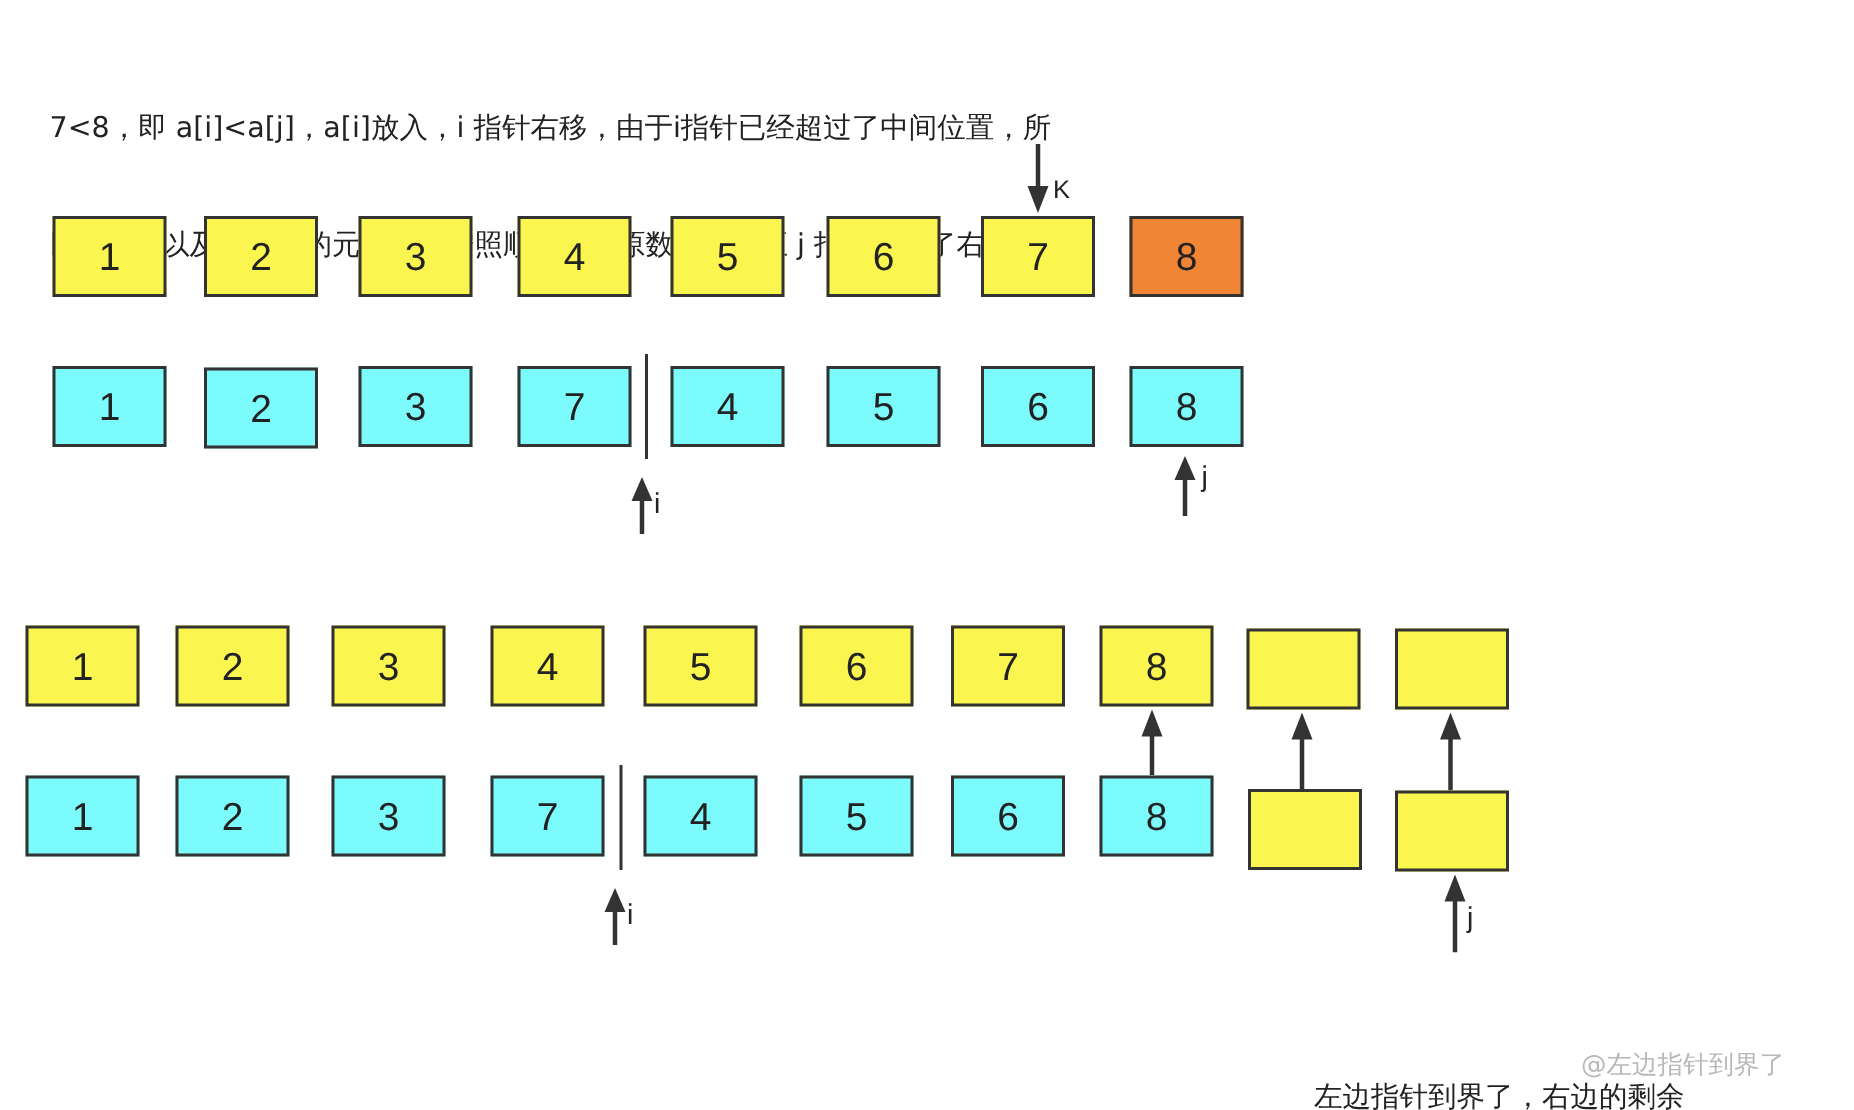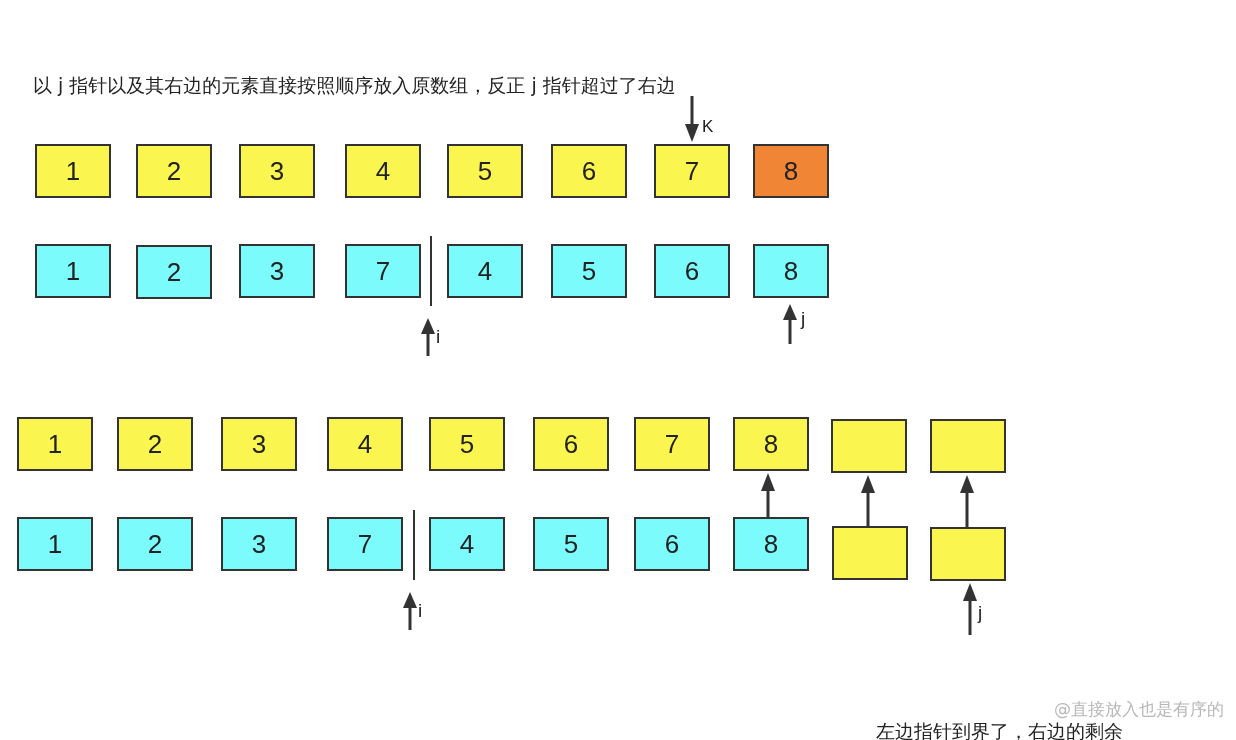--- a/index.html
+++ b/index.html
@@ -15,20 +15,21 @@
   .divider { position:absolute; width:2px; background:#333; }
   .arrow { position:absolute; width:16px; }
   .arrow svg { display:block; }
   .plabel { position:absolute; font-size:19px; font-family:"Liberation Sans", sans-serif; color:#222; }
   .watermark { position:absolute; font-size:17px; color:#b8b8b8; font-family:"DejaVu Sans", sans-serif; }
 </style>
 </head>
 <body>
 
 <div class="note" style="left:33px; top:20px;">
+  <div>7&lt;8，即 a[i]&lt;a[j]，a[i]放入，i 指针右移，由于i指针已经超过了中间位置，所</div>
   <div>以 j 指针以及其右边的元素直接按照顺序放入原数组，反正 j 指针超过了右边</div>
 </div>
 
 <div>
 
   <div class="arrow" style="left:684px; top:96px;">
     <svg width="16" height="48" viewBox="0 0 16 48">
         <line x1="8" y1="0" x2="8" y2="32" stroke="#333" stroke-width="3"></line>
         <polygon points="1,28 15,28 8,46" fill="#333"></polygon>
       </svg>
@@ -130,13 +131,13 @@
       </svg>
   </div>
   <div class="plabel" style="left:978px; top:602px;">j</div>
 </div>
 
 <div class="note" style="left:876px; top:656px; text-align:center; line-height:30px;">
   <div>左边指针到界了，右边的剩余</div>
   
 </div>
 
-<div class="watermark" style="left:1054px; top:698px;">@直接放入也是有序的</div>
+<div class="watermark" style="left:1054px; top:698px;">@左边指针到界了</div>
 
 </body></html>

